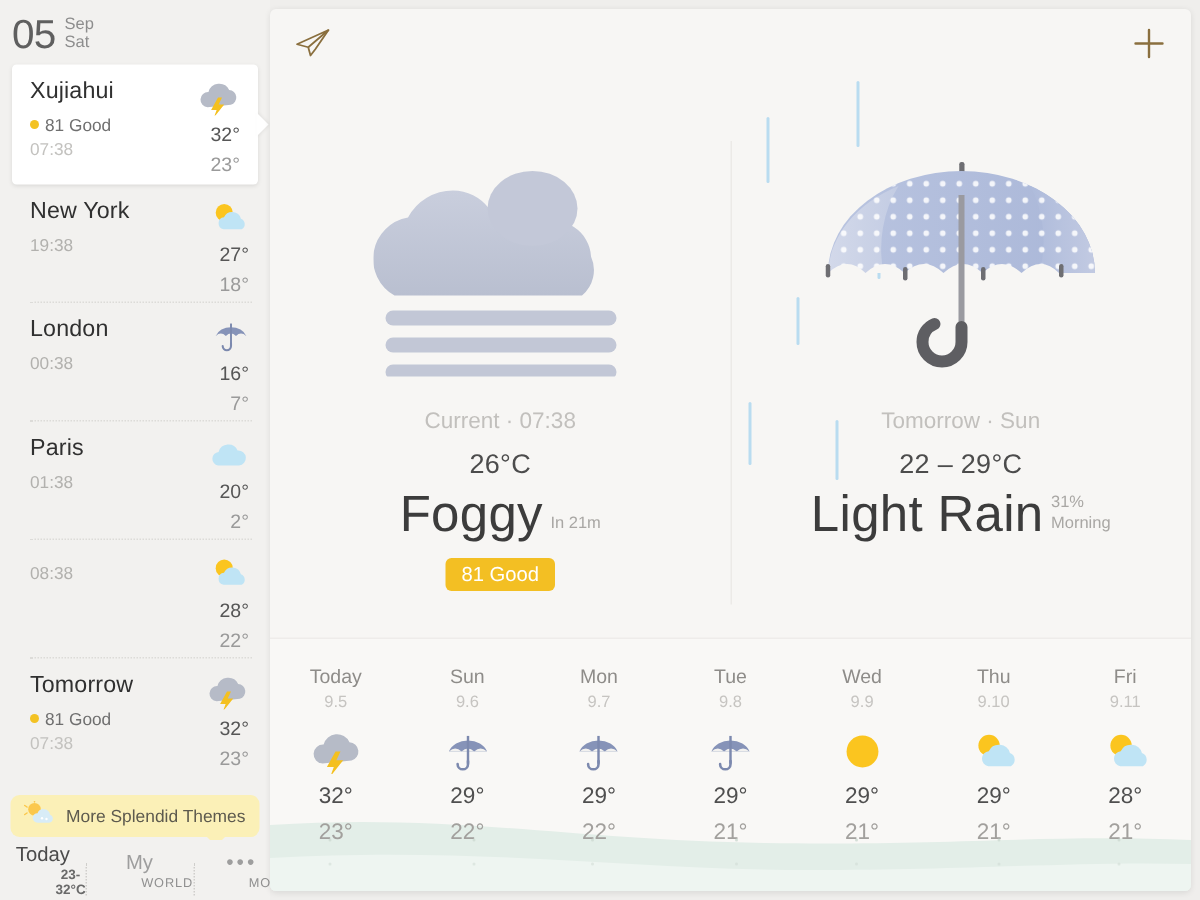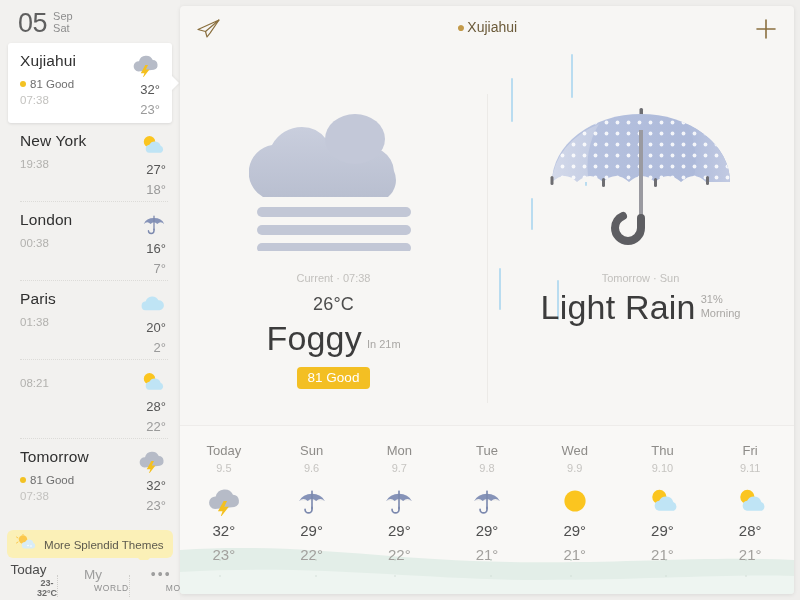--- a/index.html
+++ b/index.html
@@ -11,21 +11,21 @@
   }
   #app { position: relative; width: 800px; height: 600px; display: flex; }
 
   
   #sidebar {
     width: 180px; height: 600px;
     background: #f2f1ef;
     position: relative;
     flex: 0 0 180px;
   }
-  .date-head { padding: 10px 0 6px 18px; display: flex; align-items: flex-start; }
+  .date-head { padding: 10px 0 6px 8px; display: flex; align-items: flex-start; }
   .date-num { font-size: 27px; color: #5f5f5f; font-weight: 400; letter-spacing: -0.5px; line-height: 1; }
   .date-md { margin-left: 6px; margin-top: 1px; line-height: 1.08; }
   .date-mon, .date-dow { font-size: 11px; color: #8d8d8d; display: block; }
 
   .city-list { position: relative; }
   .city {
     position: relative;
     height: 79px;
     padding: 9px 14px 0 20px;
   }
@@ -110,21 +110,21 @@
   .plus-btn  { position:absolute; right:16px; top:11px; width:24px; height:24px; }
 
   
   #hero { position: relative; height: 375px; }
   .vsplit { position:absolute; left:307px; top:44px; bottom:22px; border-left:1px solid #eceae7; }
   .half { position:absolute; top:0; width:307px; height:375px; }
   .half.left { left:0; } .half.right { left:307px; }
 
   .icon-zone { position:absolute; top:38px; left:0; right:0; height:185px; display:flex; align-items:center; justify-content:center;}
   .txt-zone  { position:absolute; top:222px; left:0; right:0; text-align:center; }
-  .lbl-when { font-size: 11px; color:#c2c0bd; }
+  .lbl-when { font-size: 15px; color:#c2c0bd; }
   .temp-line { font-size: 18px; color:#4c4c4c; margin-top: 10px; letter-spacing:0.2px;}
   .cond-row { margin-top: 6px; display:flex; align-items:flex-end; justify-content:center; }
   .cond { font-size: 34px; color:#3c3c3c; letter-spacing:0.2px; line-height:1.05;}
   .cond-note { font-size: 11px; color:#a9a7a4; margin-left:5px; margin-bottom:5px; line-height:1.25; text-align:left;}
   .aqi-badge {
     display:inline-block; margin-top:10px; background:#f3bf23; color:#fff;
     font-size:13.5px; padding:3px 11px 4px; border-radius:4px;
   }
   .rain-streak { position:absolute; width:1.6px; background:#b9dcf0; border-radius:1px;}
 
@@ -215,21 +215,21 @@
               <svg width="27.599999999999998" height="24" viewBox="0 0 30 26">
         <path d="M8 21 a5 5 0 0 1 0.4 -9.9 a7.4 7.4 0 0 1 13.8 -1 a5 5 0 0 1 1 10.9 z" fill="#bfe4f5"></path>
       </svg>
             </div>
        <div class="ctemp-hi">20°</div>
        <div class="ctemp-lo">2°</div>
      </div>
           <div class="divider"></div>
         </div>
         <div class="city">
-          <div class="city-sub">08:21</div>
+          <div class="city-sub">08:38</div>
           <div class="city-right">
        <div class="mini-ico">
               <svg width="27.599999999999998" height="24" viewBox="0 0 30 26">
         <circle cx="12.5" cy="9.5" r="6.2" fill="#fbc51f"></circle>
         <path d="M12 21.5 a4.4 4.4 0 0 1 0.3 -8.7 a6.6 6.6 0 0 1 12.3 1.1 a4.2 4.2 0 0 1 0.6 7.6 z" fill="#bfe4f5"></path>
       </svg>
             </div>
        <div class="ctemp-hi">28°</div>
        <div class="ctemp-lo">22°</div>
      </div>
@@ -282,23 +282,20 @@
   </div>
 
   <div id="main">
 
     <div id="topbar">
       <div class="plane-btn">
         <svg width="26" height="22" viewBox="0 0 26 22">
           <path d="M23 2 L2 11.5 L9.5 13.5 L23 2 Z" fill="none" stroke="#8a6f3e" stroke-width="1.2" stroke-linejoin="round"></path>
           <path d="M9.5 13.5 L11 19 L14.2 14.8 L23 2" fill="none" stroke="#8a6f3e" stroke-width="1.2" stroke-linejoin="round"></path>
         </svg>
-      </div>
-      <div class="title-wrap">
-        <span class="pin">●</span><span>Xujiahui</span>
       </div>
       <div class="plus-btn">
         <svg width="24" height="24" viewBox="0 0 24 24">
           <path d="M12 3 L12 21 M3 12 L21 12" stroke="#8a6f3e" stroke-width="1.6" stroke-linecap="round"></path>
         </svg>
       </div>
     </div>
 
     <div id="hero">
       <div class="vsplit"></div>
@@ -368,20 +365,21 @@
               <rect x="56" y="72" width="3" height="9" rx="1.5"></rect>
               <rect x="108" y="72" width="3" height="9" rx="1.5"></rect>
               <rect x="160" y="70" width="3" height="9" rx="1.5"></rect>
             </g>
             <rect x="93" y="24" width="4" height="96" fill="#9a9aa0"></rect>
             <path d="M95 112 v10 a13 13 0 0 1 -26 0 a13 13 0 0 1 8 -12" fill="none" stroke="#5e5e62" stroke-width="8" stroke-linecap="round"></path>
           </svg>
         </div>
         <div class="txt-zone">
           <div class="lbl-when">Tomorrow · Sun</div>
+          <div class="temp-line">22 – 29°C</div>
           <div class="cond-row">
             <span class="cond">Light Rain</span>
             <span class="cond-note"><span>31%</span><br><span>Morning</span></span>
           </div>
         </div>
       </div>
     </div>
 
     <div id="forecast">
       <svg class="wave" viewBox="0 0 614 60" preserveAspectRatio="none">

